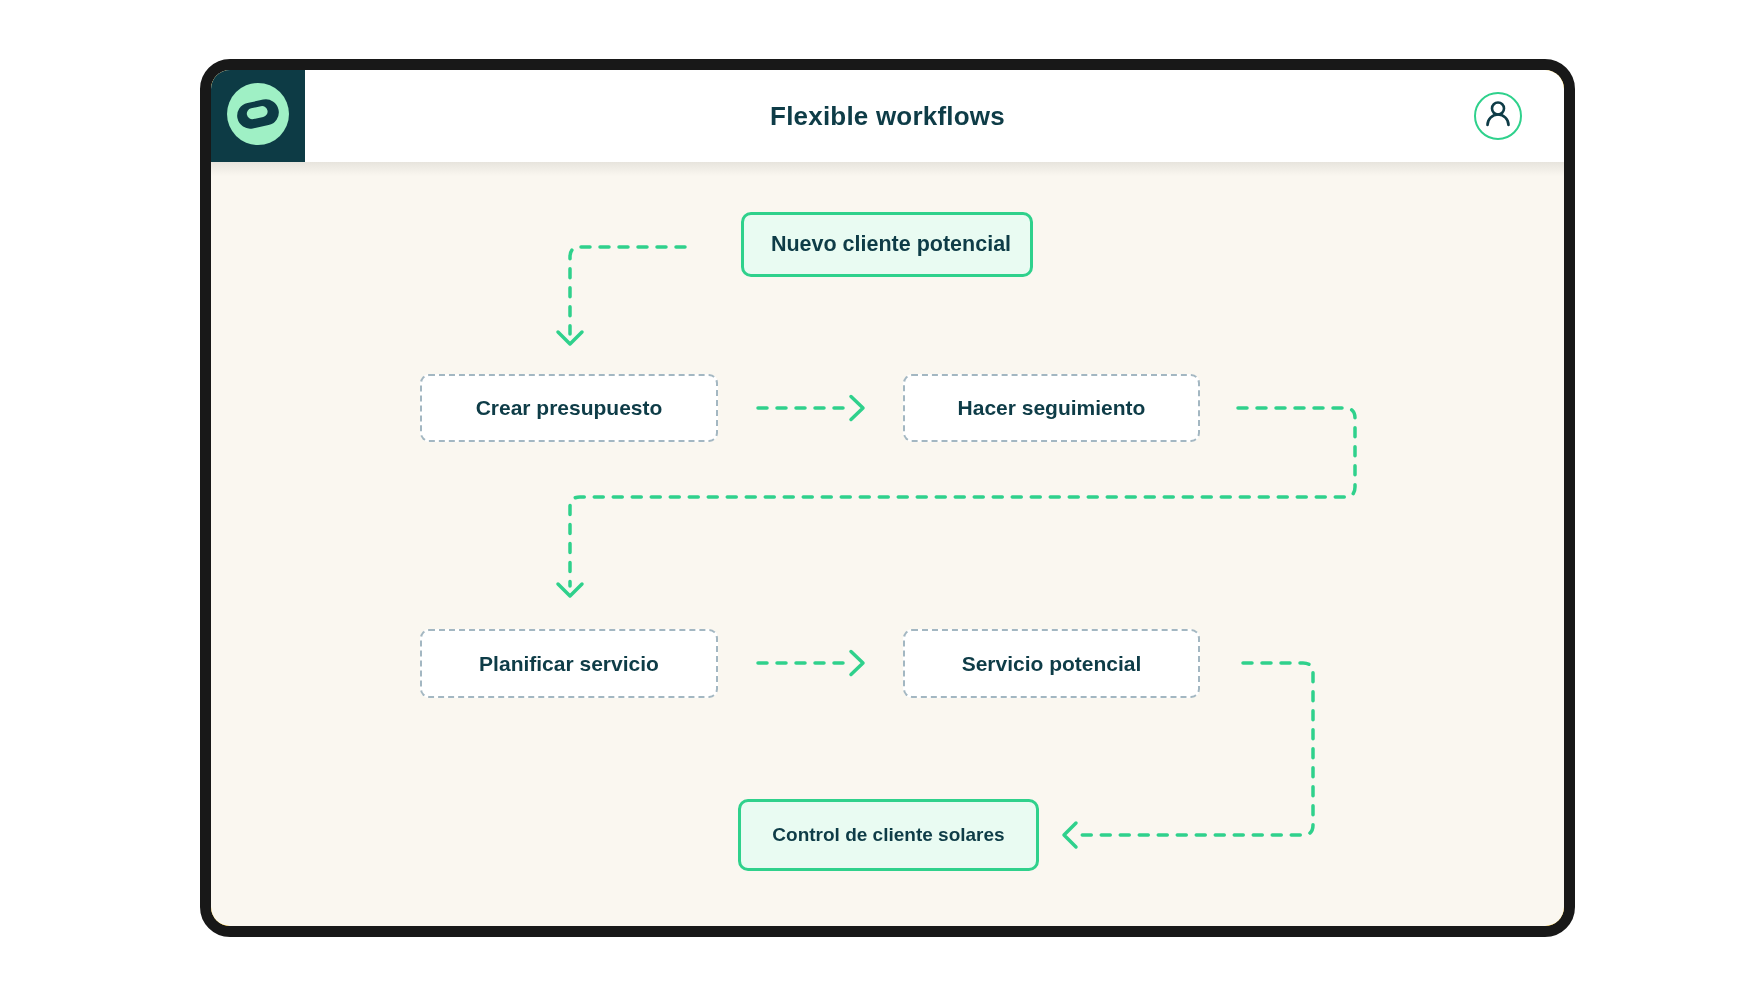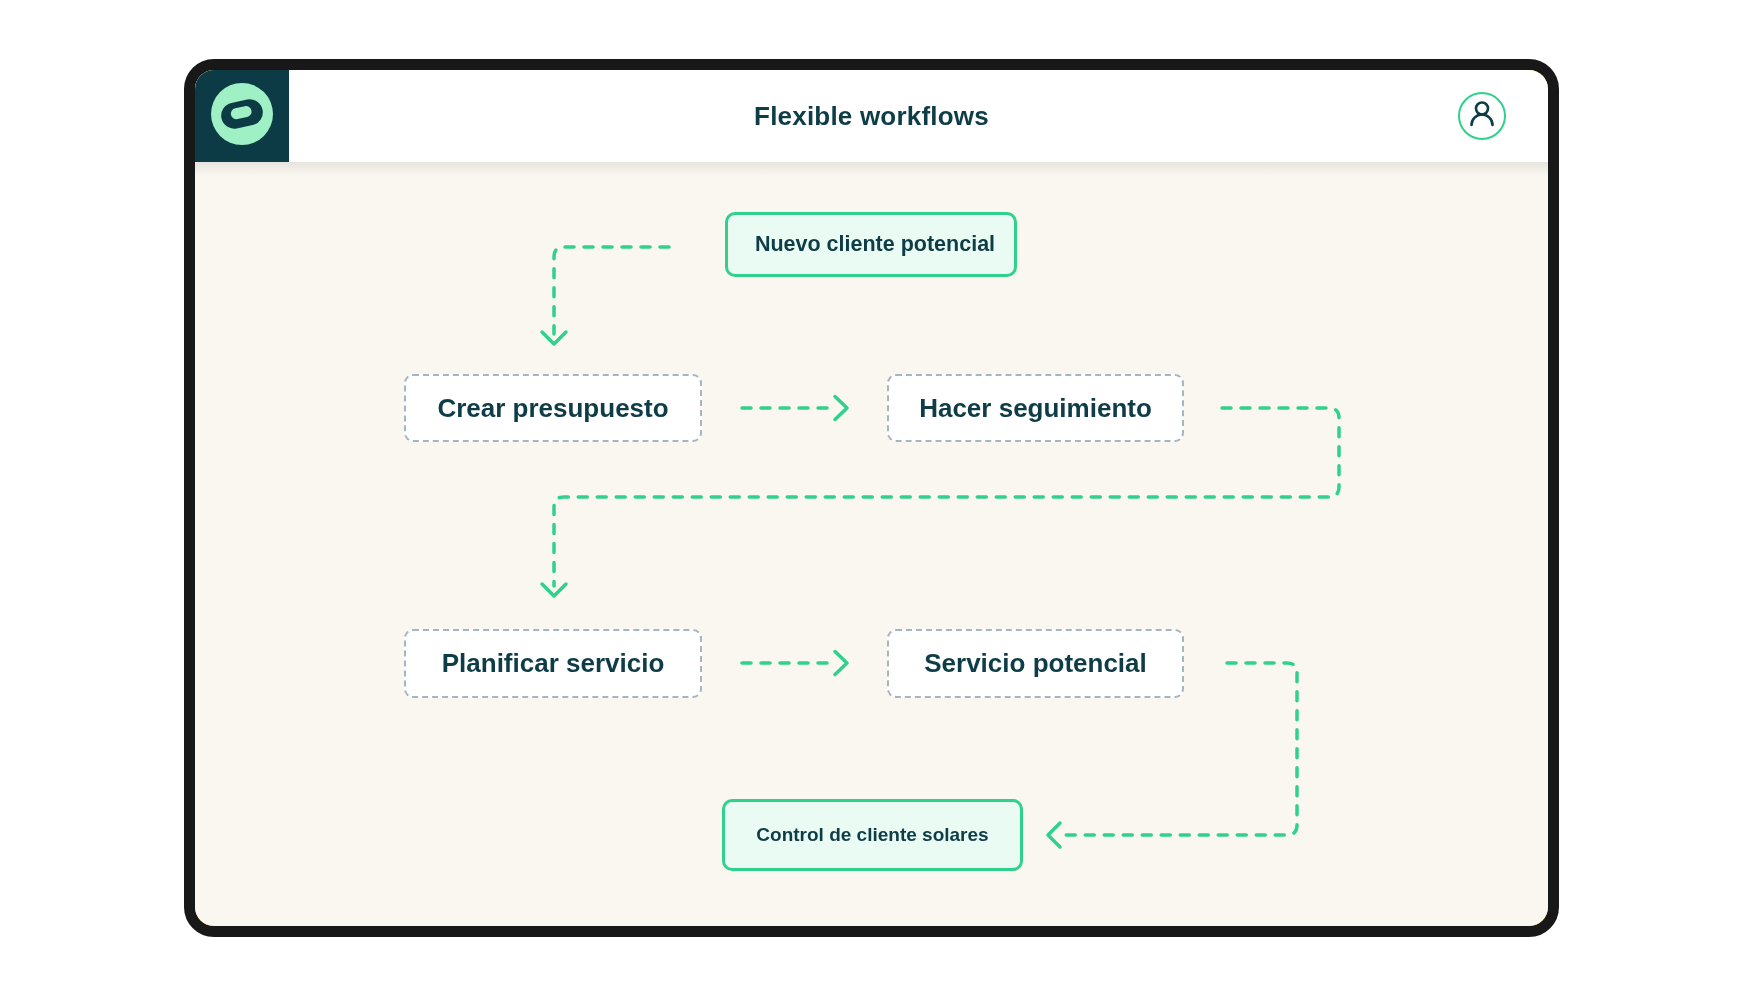--- a/index.html
+++ b/index.html
@@ -1,21 +1,21 @@
 <!DOCTYPE html>
 <html><head>
 <meta charset="utf-8">
 <style>
   html,body{margin:0;padding:0;}
   body{
     width:1758px;height:988px;position:relative;background:#ffffff;
     font-family:"Liberation Sans", sans-serif;color:#0e3c47;overflow:hidden;
   }
   .window{
-    position:absolute;left:184px;top:59px;width:1353px;height:856px;
+    position:absolute;left:200px;top:59px;width:1353px;height:856px;
     background:#eab308;border:11px solid #181818;border-radius:30px;overflow:hidden;
   }
   .header{
     position:absolute;left:0;top:0;width:100%;height:92px;background:#ffffff;z-index:3;
   }
   .logo{
     position:absolute;left:0;top:0;width:94px;height:92px;background:#0d3b45;
     display:flex;align-items:center;justify-content:center;cursor:pointer;
   }
   .title{
@@ -41,21 +41,21 @@
   }
   .arrowhead{
     fill:none;stroke:#2fd18c;stroke-width:3.5;
     stroke-linecap:round;stroke-linejoin:round;
   }
   .node{
     position:absolute;box-sizing:border-box;display:flex;align-items:center;justify-content:center;
     font-weight:bold;color:#0e3c47;background:#ffffff;cursor:pointer;white-space:nowrap;
   }
   .node.dashed{
-    border:2px dashed #a3b7c2;border-radius:9px;font-size:26px;
+    border:2px dashed #a3b7c2;border-radius:9px;font-size:21px;
   }
   .node.solid{
     border:3px solid #2fd18c;border-radius:10px;background:#e9fbf2;font-size:21.5px;
   }
   #node-nuevo{left:530px;top:50px;width:292px;height:65px;padding-left:8px;}
   #node-crear{left:209px;top:212px;width:298px;height:68px;}
   #node-hacer{left:692px;top:212px;width:297px;height:68px;}
   #node-planificar{left:209px;top:467px;width:298px;height:69px;}
   #node-servicio{left:692px;top:467px;width:297px;height:69px;}
   #node-control{left:527px;top:637px;width:301px;height:72px;font-size:19px;}

